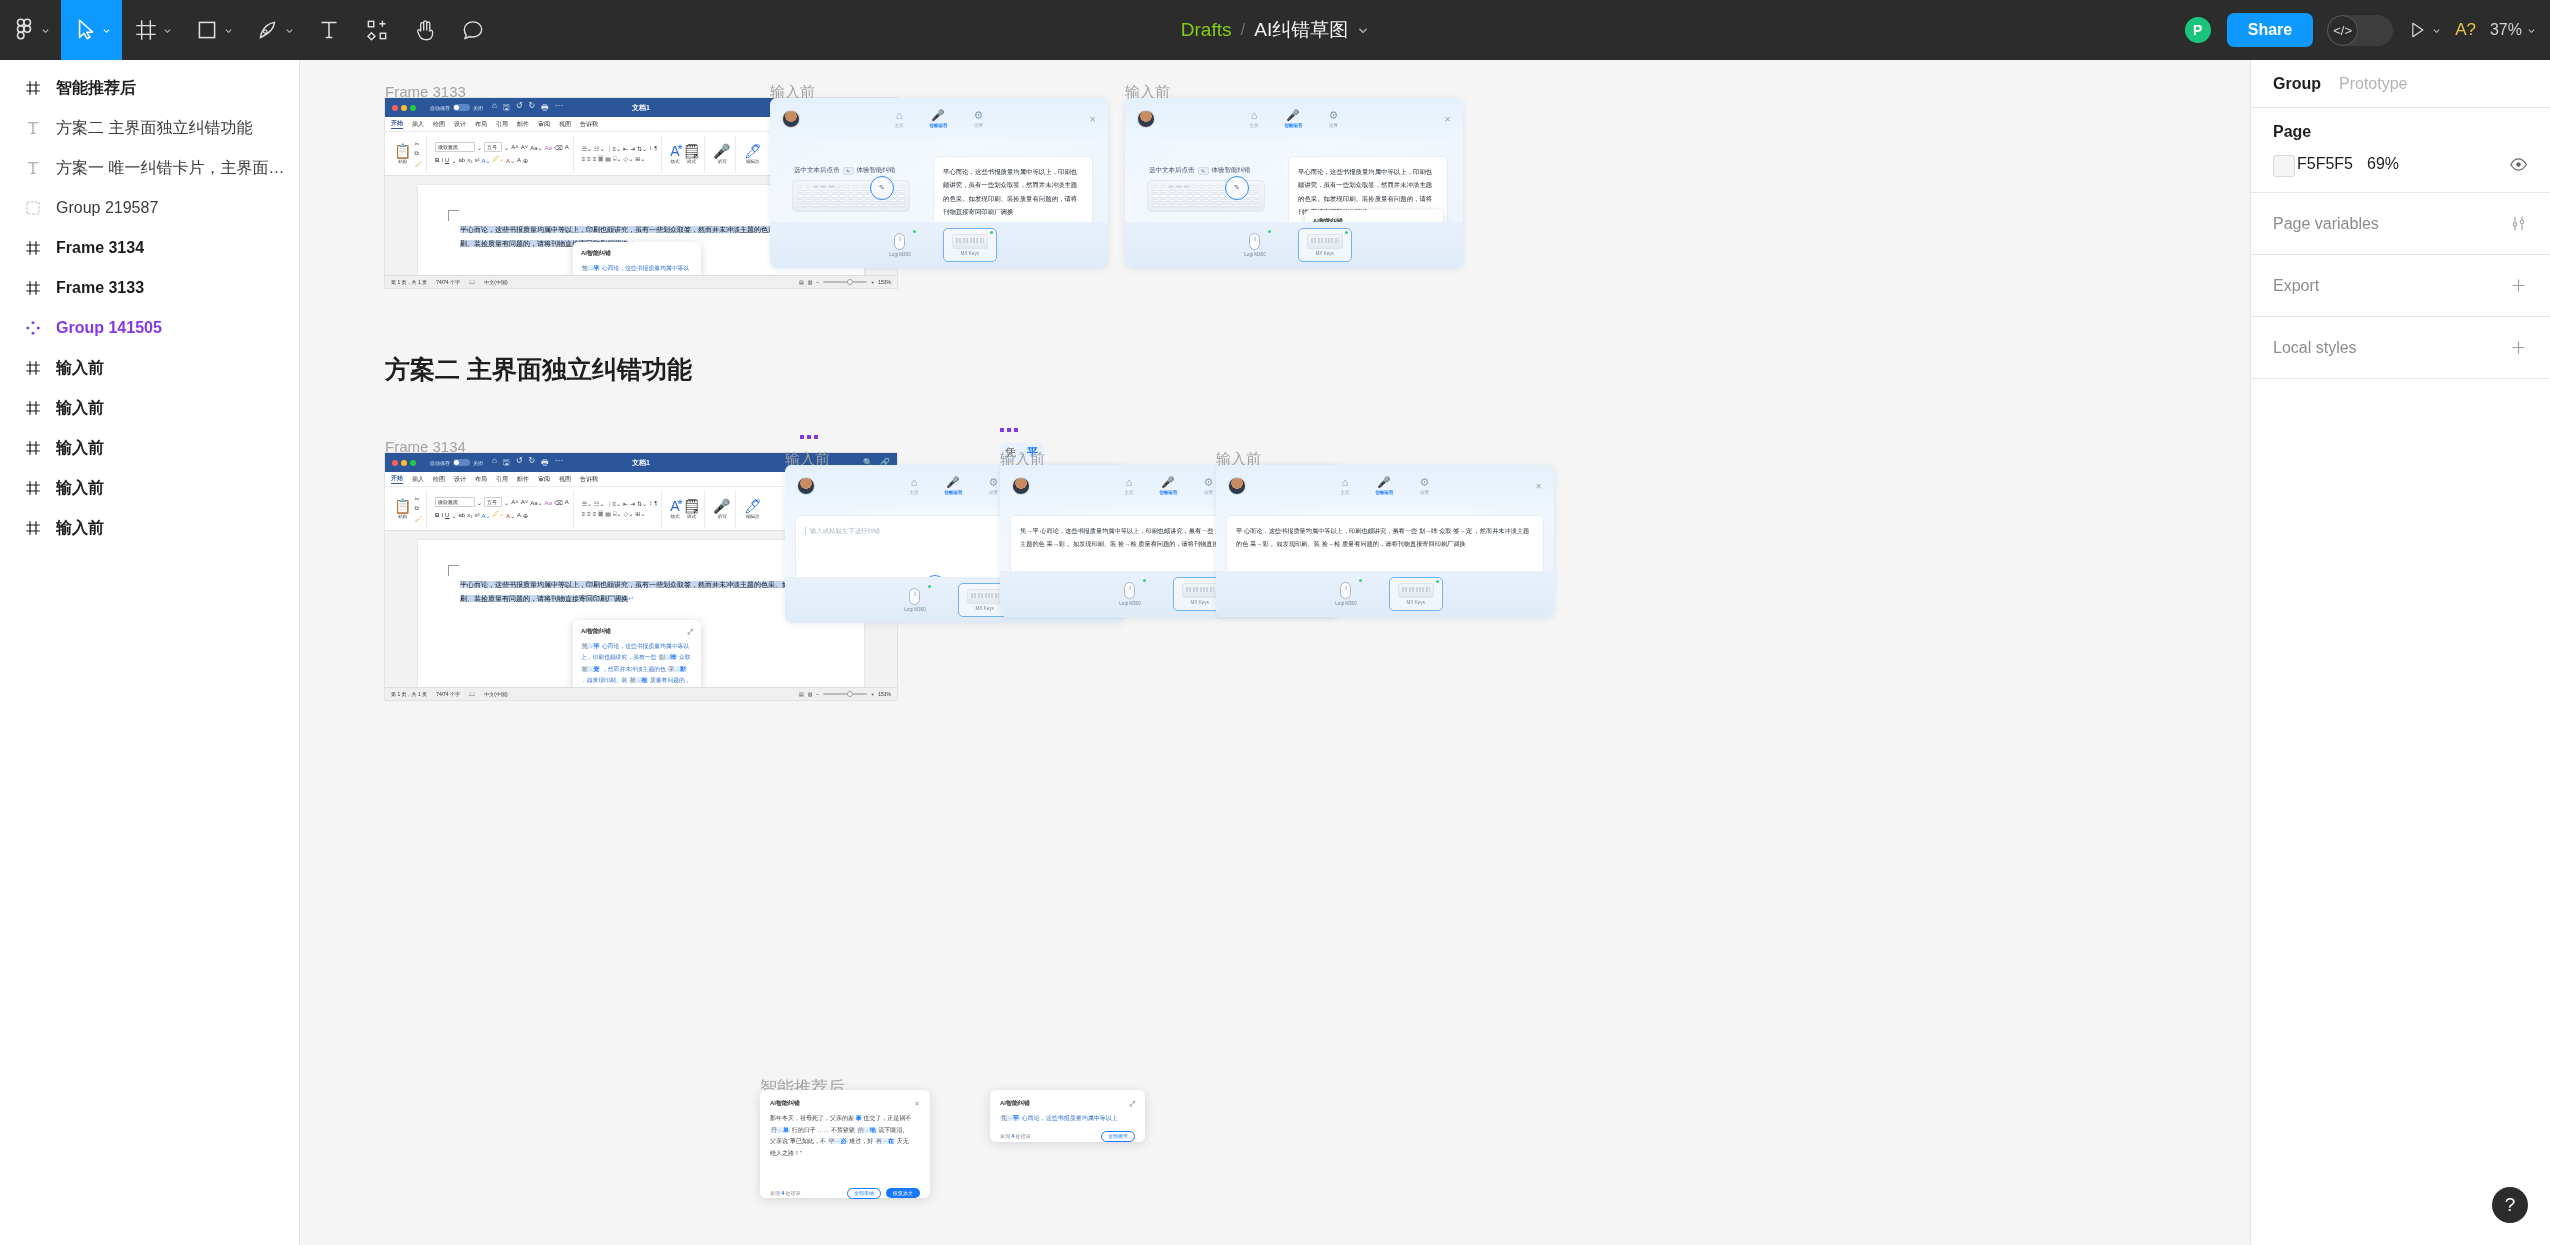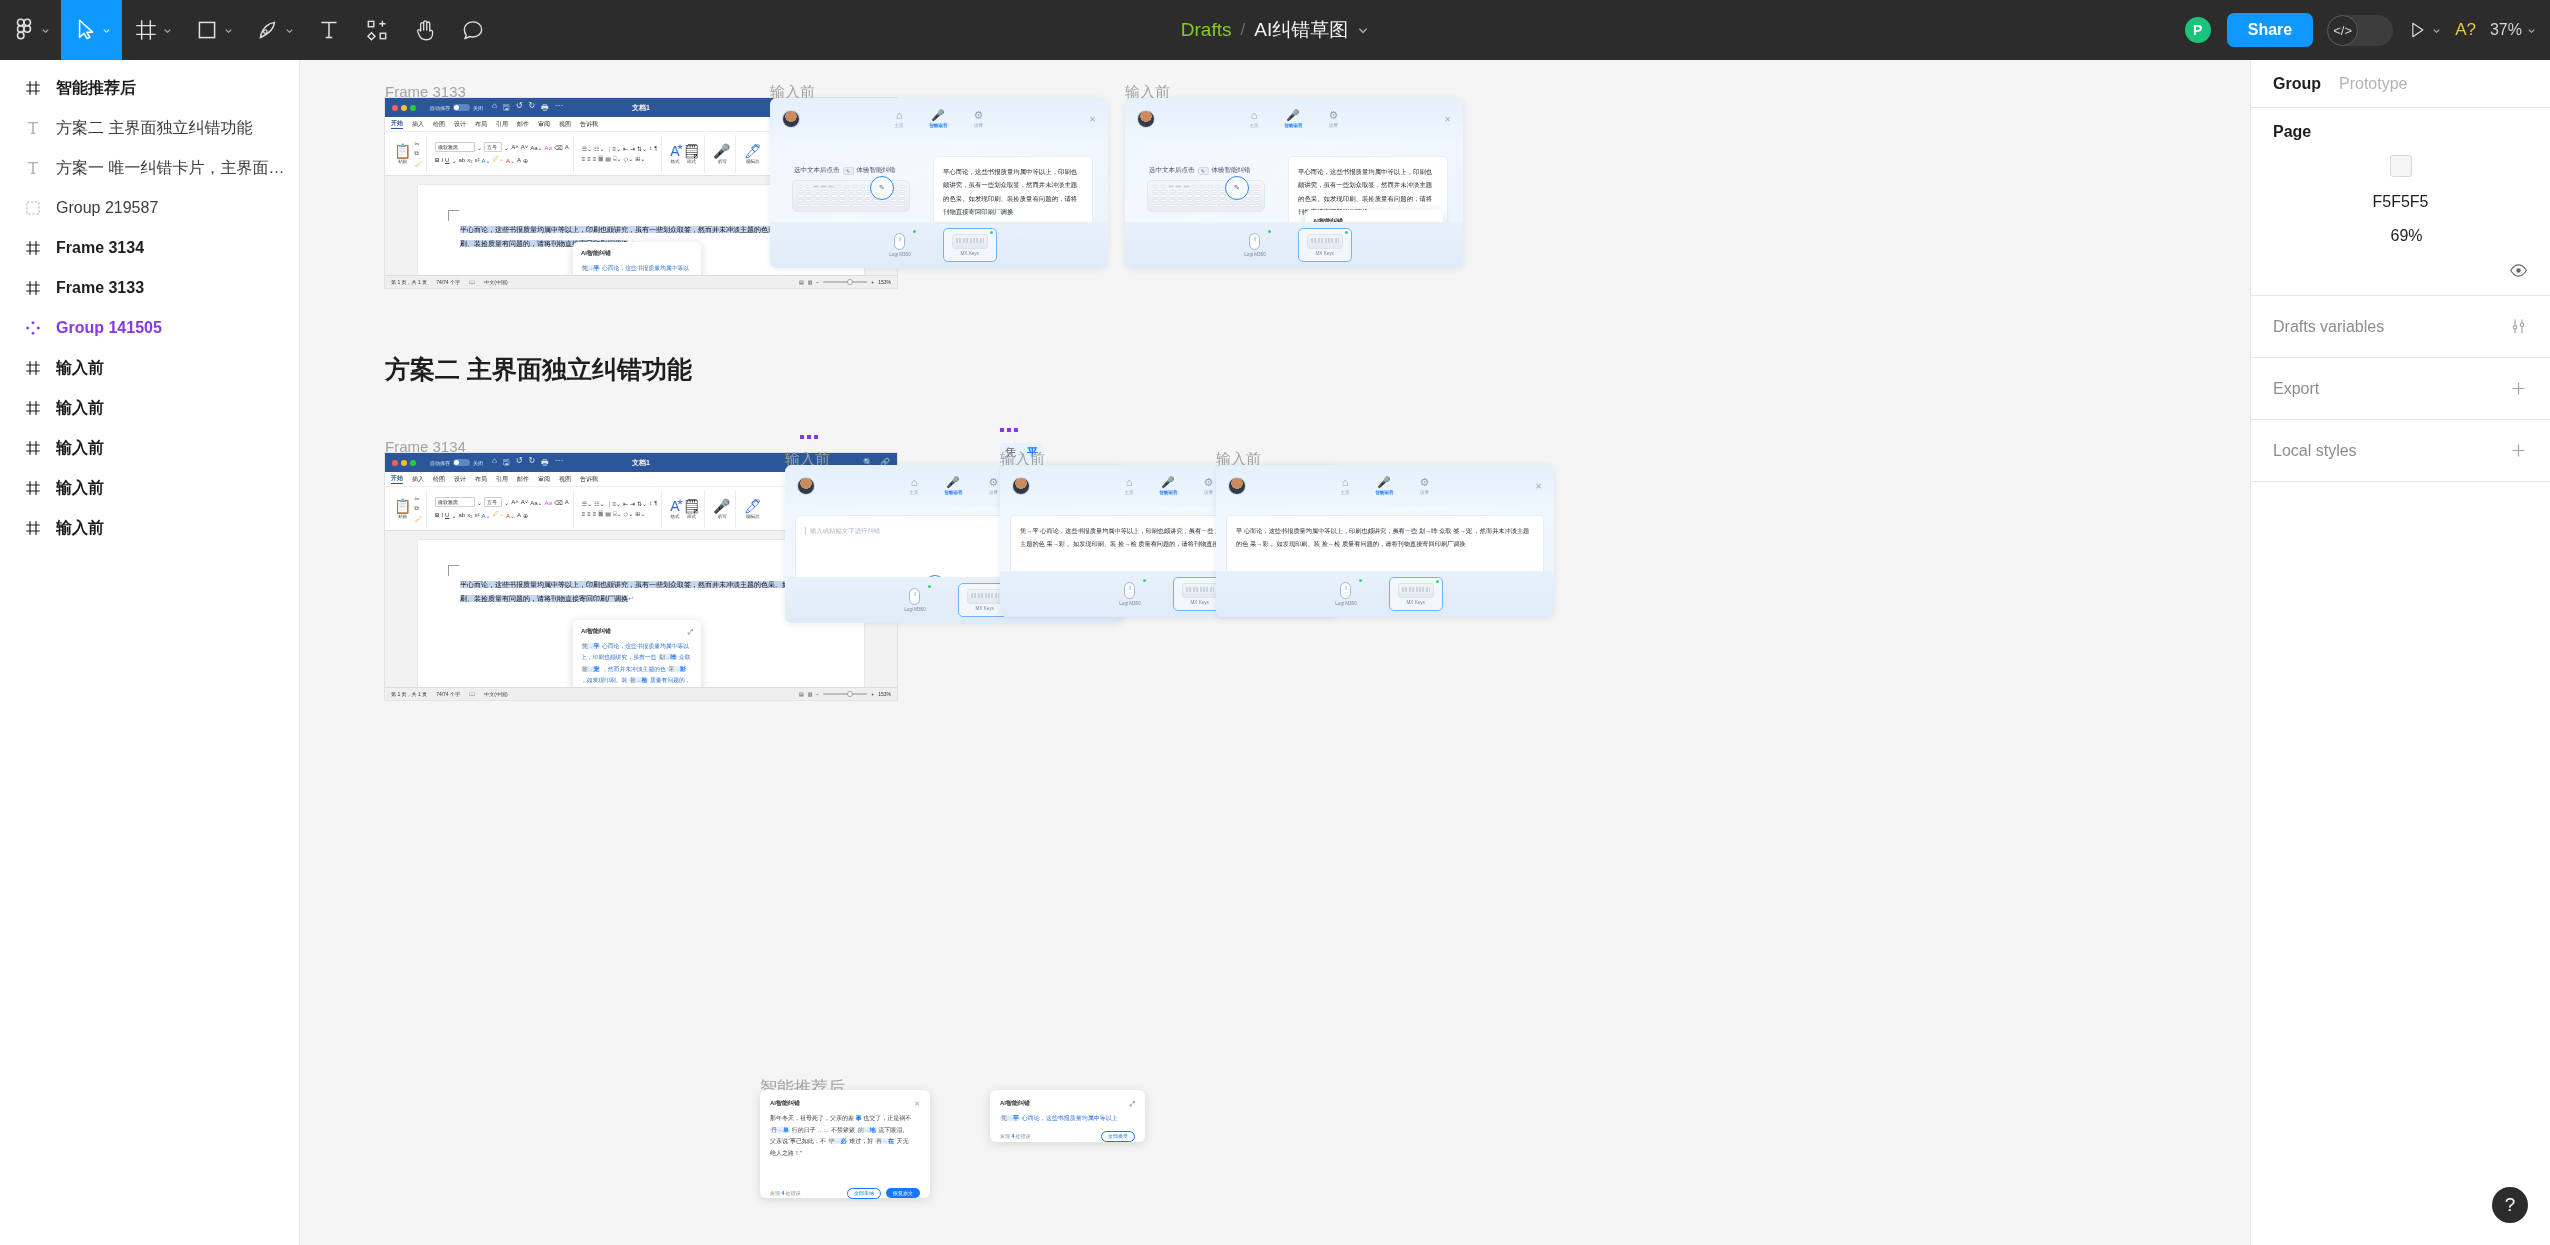--- a/index.html
+++ b/index.html
@@ -94,21 +94,21 @@
     background:#FFFFFF; border-left:1px solid #E6E6E6;
   }
   .rp-tabs{
     height:48px;display:flex;align-items:center;gap:18px;padding:0 22px;
     border-bottom:1px solid #E6E6E6;
   }
   .rp-tab{font-size:16px;color:#B3B3B3;cursor:pointer;}
   .rp-tab.sel{color:#1E1E1E;font-weight:bold;}
   .rp-sec{ padding:15px 22px; border-bottom:1px solid #E6E6E6; }
   .rp-title{font-size:16px;font-weight:bold;color:#1E1E1E;margin-bottom:14px;}
-  .fillrow{display:flex;align-items:center;gap:16px;flex-direction:column;}
+  .fillrow{display:flex;align-items:flex-start;gap:2px;}
   .swatch{width:22px;height:22px;border:1px solid #D9D9D9;border-radius:3px;
     background:#F5F5F5;cursor:pointer;flex:none;}
   .hexv{font-size:16px;color:#1E1E1E;}
   .opv{font-size:16px;color:#1E1E1E;margin-left:12px;}
   .eye{margin-left:auto;width:19px;height:19px;opacity:.75;cursor:pointer;}
   .rp-row{
     height:62px;display:flex;align-items:center;padding:0 22px;
     border-bottom:1px solid #E6E6E6;cursor:pointer;
   }
   .rp-row-lbl{font-size:16px;color:#8C8C8C;}
@@ -578,21 +578,21 @@
       <div class="swatch"></div>
       <span class="hexv">F5F5F5</span>
       <span class="opv">69%</span>
       <svg class="eye" viewBox="0 0 22 22">
         <path d="M2 11 C5 6 8 4.5 11 4.5 S17 6 20 11 C17 16 14 17.5 11 17.5 S5 16 2 11 Z" fill="none" stroke="#333" stroke-width="1.3"></path>
         <circle cx="11" cy="11" r="2.6" fill="#333"></circle>
       </svg>
     </div>
   </div>
   <div class="rp-row">
-    <span class="rp-row-lbl">Drafts variables</span>
+    <span class="rp-row-lbl">Page variables</span>
     <svg class="rp-row-act" viewBox="0 0 22 22">
       <g stroke="#666" stroke-width="1.3" fill="none">
         <path d="M7 3 V10 M7 14 V19 M15 3 V7 M15 11 V19"></path>
         <circle cx="7" cy="12" r="2"></circle>
           <circle cx="15" cy="9" r="2"></circle>
       </g>
     </svg>
   </div>
   <div class="rp-row">
     <span class="rp-row-lbl">Export</span>

